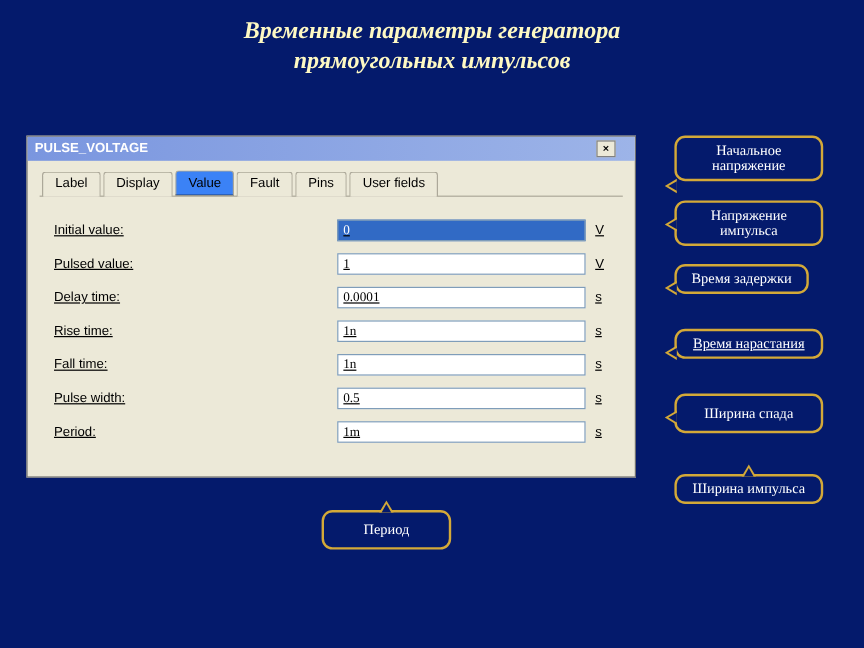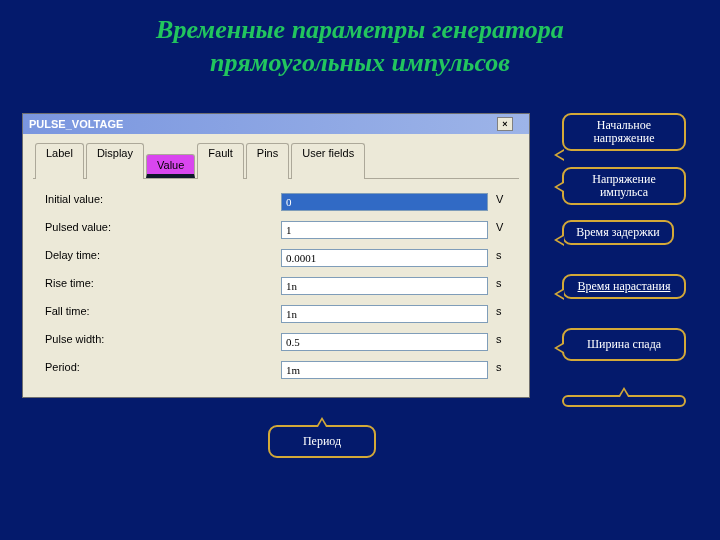--- a/index.html
+++ b/index.html
@@ -6,25 +6,25 @@
   body {
     margin: 0;
     width: 720px;
     height: 540px;
     background: #041a6c;
     font-family: "Times New Roman", serif;
     overflow: hidden;
     position: relative;
   }
   .title {
-    color: #22c55e;
+    color: #fef9c3;
     font-style: italic;
     font-weight: bold;
     text-align: center;
-    font-size: 26px;
+    font-size: 20px;
     line-height: 1.25;
     padding: 14px 40px 8px;
   }
   .dialog {
     position: absolute;
     left: 22px;
     top: 113px;
     width: 508px;
     height: 285px;
     background: #ece9d8;
@@ -67,33 +67,33 @@
     border-bottom: none;
     background: #ece9d8;
     margin-right: 2px;
     border-radius: 3px 3px 0 0;
     cursor: pointer;
     position: relative;
     top: 1px;
     font-size: 11px;
   }
   .tab.active {
-    background: #d946ef;
-    border-bottom: 4px solid #0f172a;
+    background: #3b82f6;
+    border-bottom: 1px solid #0f172a;
     top: 0px;
     padding-top:4px;
-    margin-top:12px;
   }
   .form {
     padding: 14px 6px 6px;
   }
   .row {
     display: flex;
-    align-items: flex-start;
+    align-items: center;
     height: 28px;
+    text-decoration: underline;
   }
   .row .lbl {
     width: 242px;
     padding-left: 6px;
   }
   .row .inp {
     width: 207px;
     height: 18px;
     border: 1px solid #7f9db9;
     background: #fff;
@@ -230,19 +230,20 @@
 </div>
 <div class="callout" style="left:562px; top:274px; width:124px;text-decoration:underline;">
   <span>Время нарастания</span>
   <span class="tail tail-left" style="top:12px;"></span>
 </div>
 <div class="callout" style="left:562px; top:328px; width:124px; padding-top:8px; padding-bottom:8px;">
   <span>Ширина спада</span>
   <span class="tail tail-left" style="top:12px;"></span>
 </div>
 <div class="callout" style="left:562px; top:395px; width:124px;">
+  <span>Ширина импульса</span>
   <span class="tail tail-up" style="left:54px;"></span>
 </div>
 
 <div class="callout" style="left:268px; top:425px; width:108px; padding-top:8px; padding-bottom:8px;">
   <span>Период</span>
   <span class="tail tail-up" style="left:46px;"></span>
 </div>
 
 </body></html>

